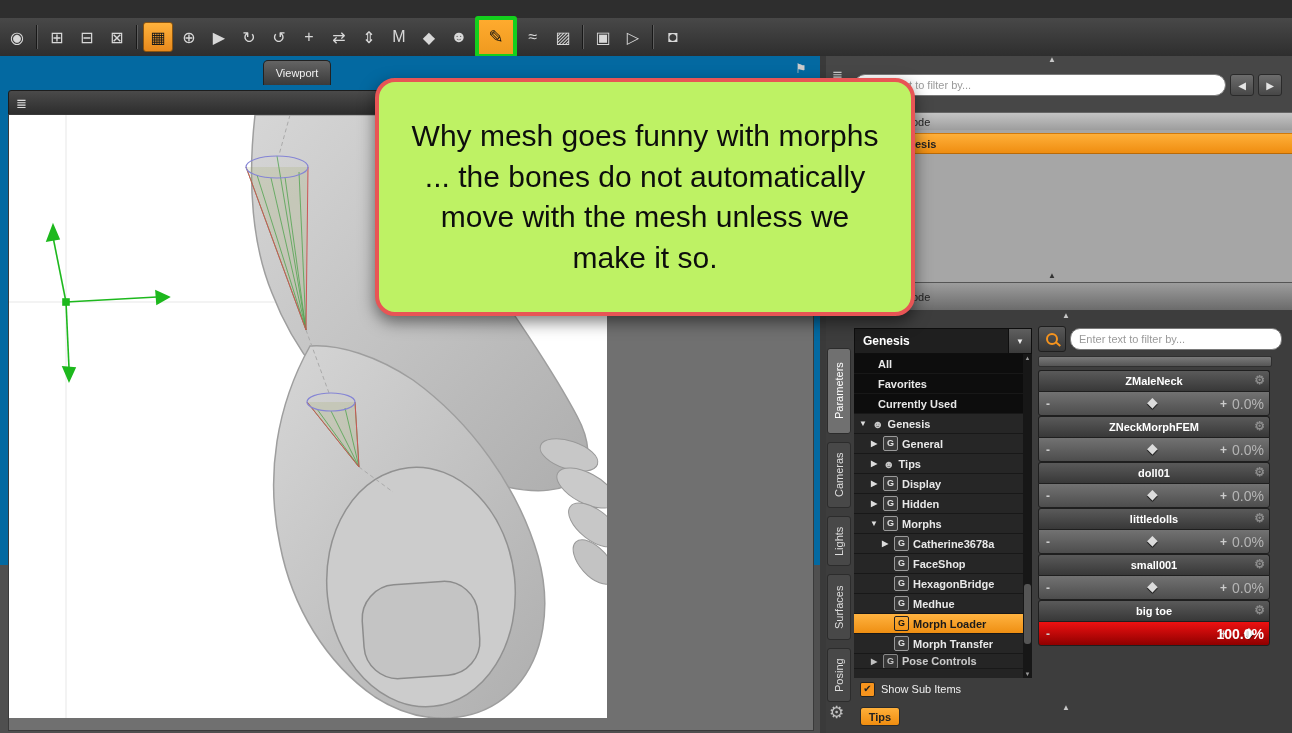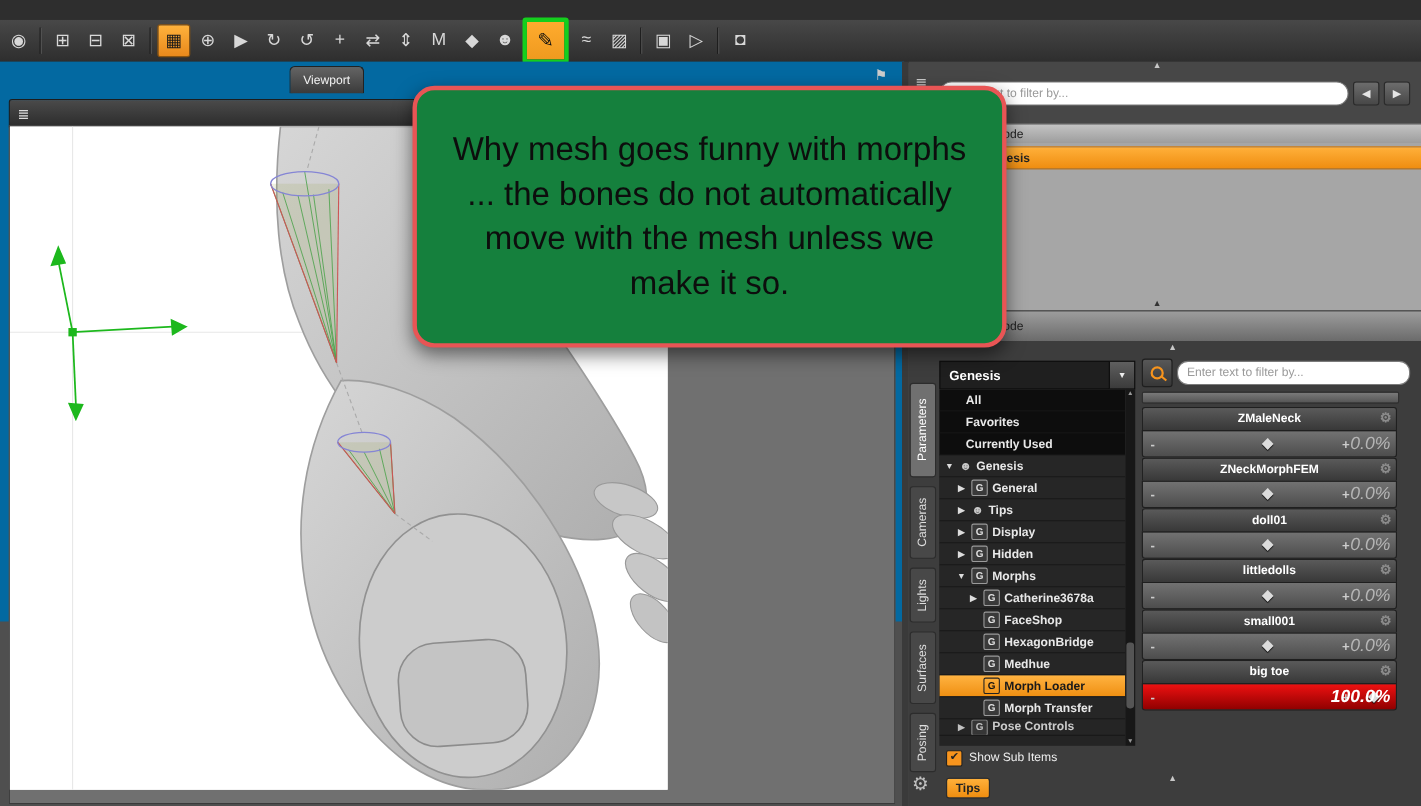--- a/index.html
+++ b/index.html
@@ -128,31 +128,31 @@
   .slider{}
   .sl-head{height:20px;background:linear-gradient(#5a5a5a,#383838);border:1px solid #1f1f1f;
            border-bottom:none;border-radius:3px 3px 0 0;display:flex;align-items:center;
            justify-content:center;position:relative;color:#fff;font-size:11px;font-weight:bold;}
   .sl-gear{position:absolute;right:4px;top:2px;color:#8d8d8d;font-size:12px;}
   .sl-track{height:23px;background:linear-gradient(#727272,#4d4d4d);border:1px solid #1f1f1f;
             border-radius:0 0 3px 3px;position:relative;display:flex;align-items:center;}
   .slider.alert .sl-track{background:linear-gradient(#ee1111,#8f0000);}
   .sl-minus{position:absolute;left:7px;color:#ccc;font-weight:bold;font-size:12px;}
   .sl-plus{position:absolute;right:42px;color:#ccc;font-weight:bold;font-size:12px;}
-  .sl-value{position:absolute;right:5px;font-size:16px;color:#b5b5b5;font-style:italic;}
+  .sl-value{position:absolute;right:5px;font-size:14px;color:#b5b5b5;}
   .slider.alert .sl-value{color:#fff;font-weight:bold;}
   .sl-thumb{position:absolute;top:2px;font-size:14px;color:#dcdcdc;text-shadow:0 1px 1px #000;}
   .sc-split-bot{position:absolute;left:28px;top:394px;color:#c8c8c8;font-size:8px;line-height:8px;}
 
   
   .tips-btn{position:absolute;left:860px;top:707px;width:40px;height:19px;
             background:linear-gradient(#ffb03a,#ef8d10);border:1px solid #2b2b2b;border-radius:3px;
             color:#222;font-size:11px;font-weight:bold;display:flex;align-items:center;
             justify-content:center;box-sizing:border-box;}
-  .callout{position:absolute;left:375px;top:78px;width:540px;height:238px;background:#15803d;
+  .callout{position:absolute;left:375px;top:78px;width:540px;height:238px;background:#bef264;
            border:4px solid #e85555;border-radius:20px;box-shadow:0 6px 16px rgba(0,0,0,.5);
            display:flex;align-items:center;justify-content:center;z-index:50;box-sizing:border-box;}
   .callout-text{padding:10px 28px;color:#0d0d0d;font-size:30px;line-height:1.35;text-align:center;}
 </style>
 </head>
 <body>
 
 <div id="app">
 
   <div class="menubar">

